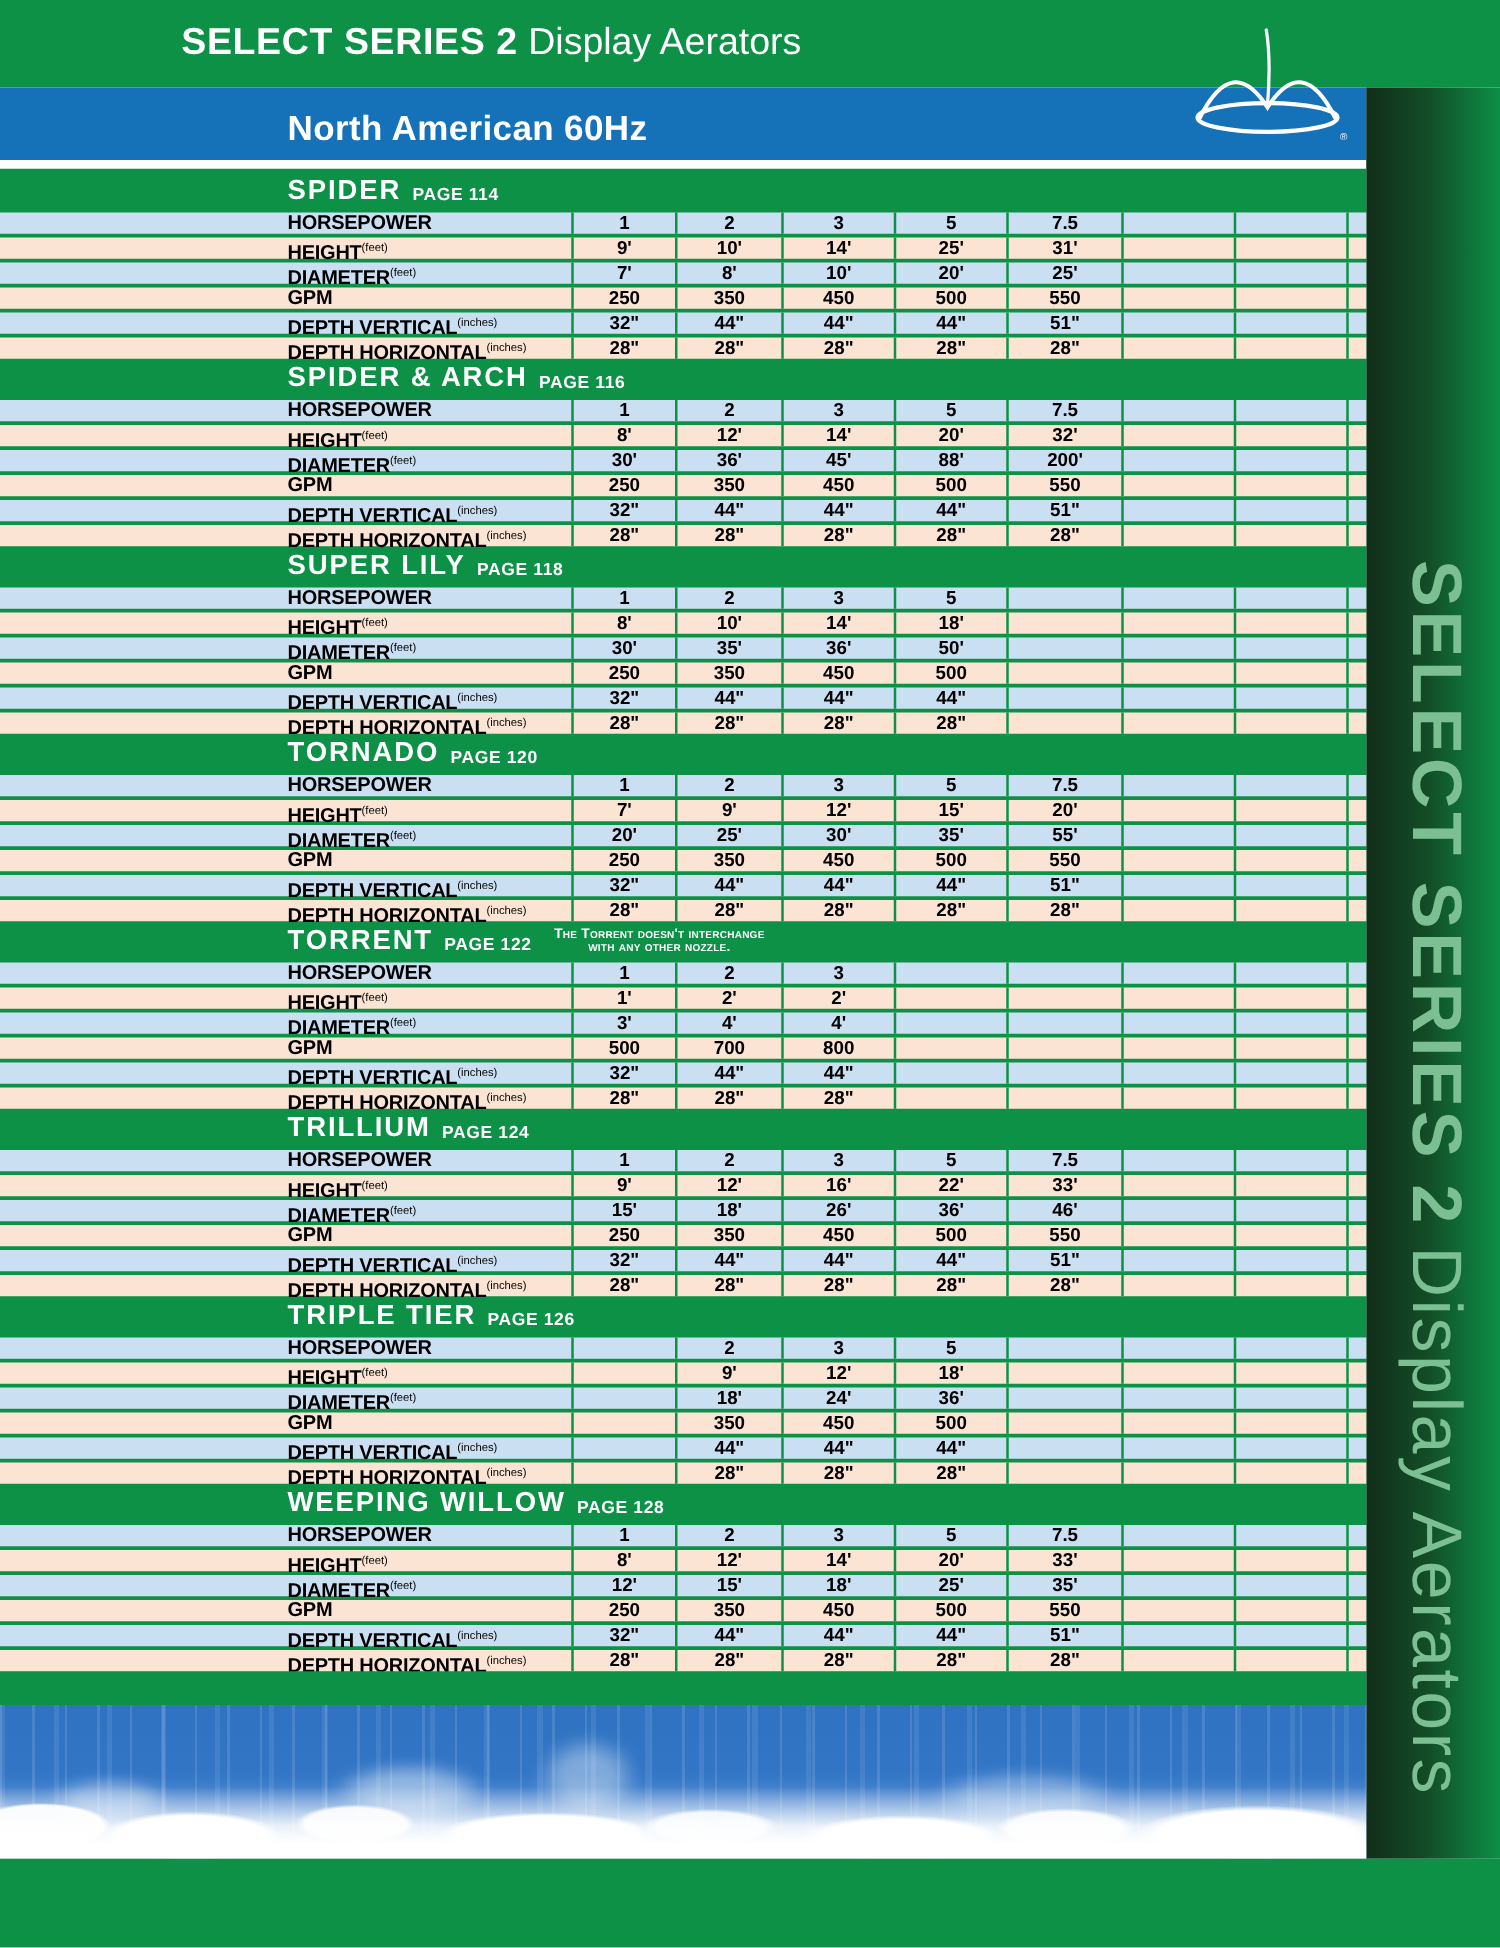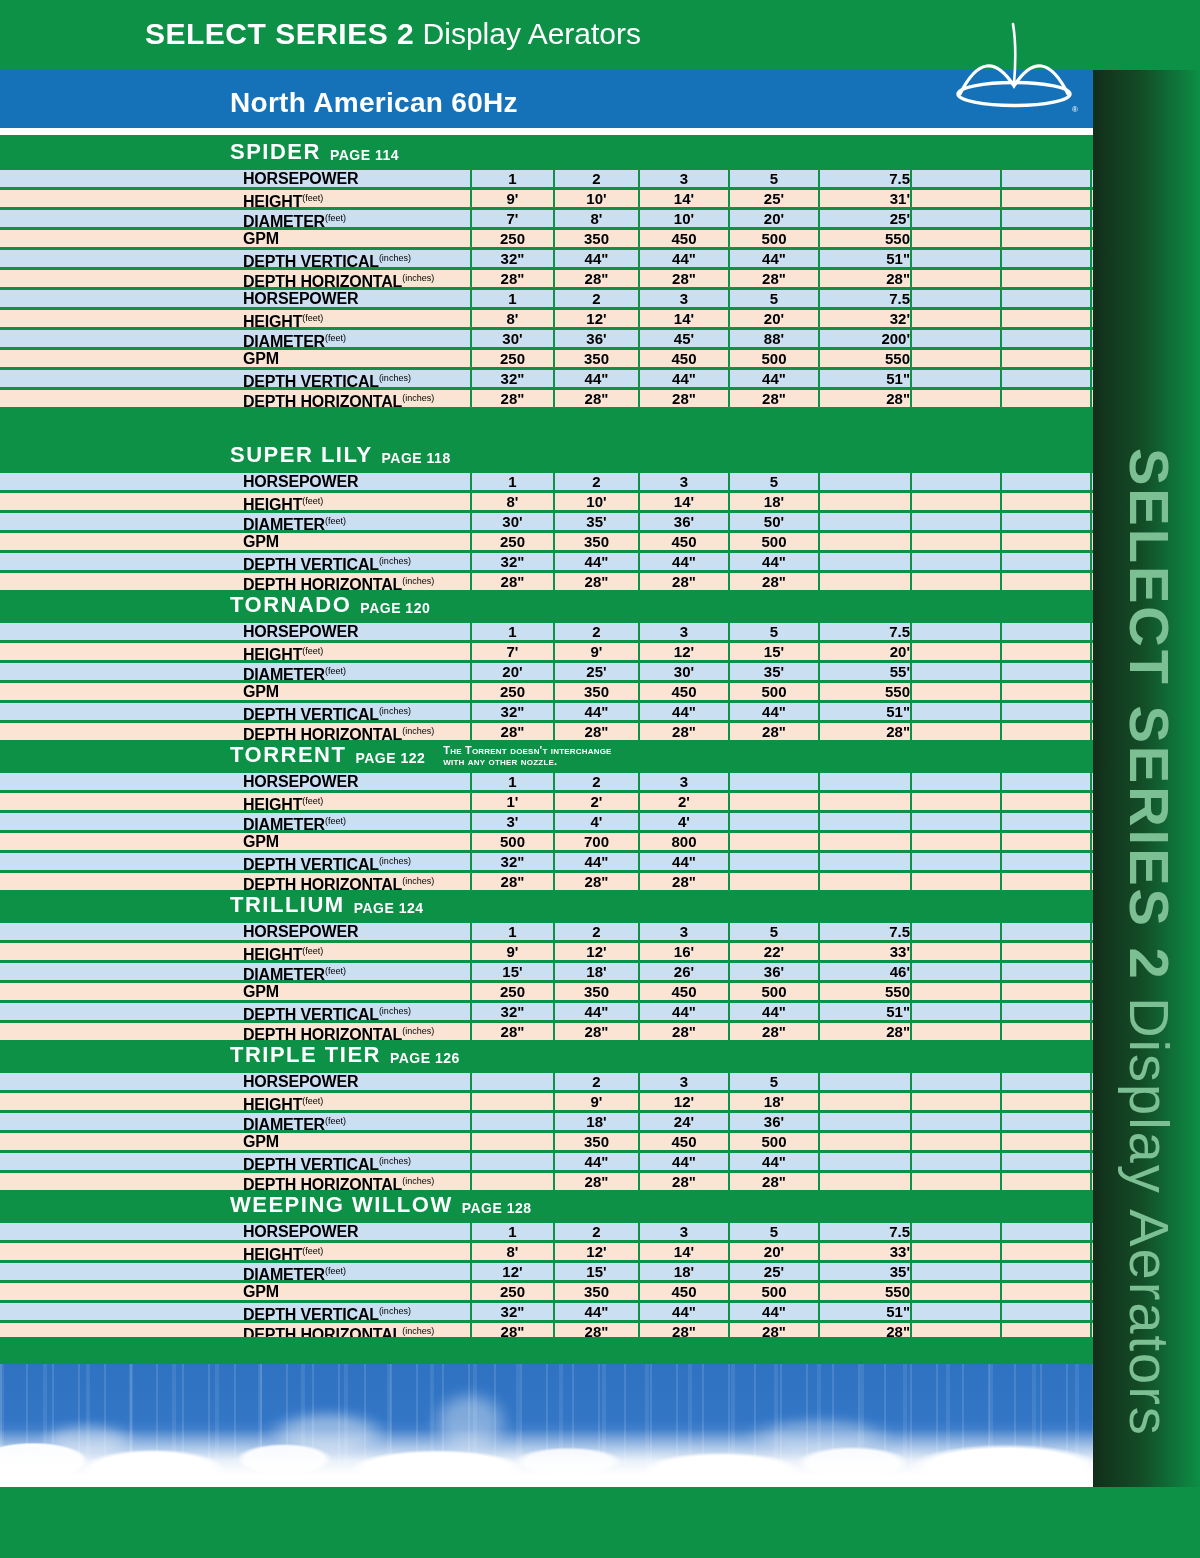--- a/index.html
+++ b/index.html
@@ -26,30 +26,30 @@
   .sidebar-bold { font-weight:bold; letter-spacing:3px; }
   .sidebar-light { font-weight:normal; letter-spacing:2px; }
 
   
   .sections { position:absolute; top:135px; left:0; width:1093px; padding-top:2px; background:#0C9147; }
   .section { height:150px; }
   .section-header { height:30px; display:flex; align-items:center; padding-left:230px; color:#fff; }
   .section-name { font-size:22px; font-weight:bold; letter-spacing:1.5px; }
   .section-page { font-size:14px; font-weight:bold; margin-left:9px; margin-top:5px; letter-spacing:.5px; }
   .section-note { margin-left:18px; margin-top:2px; font-size:11px; line-height:11px; font-weight:bold;
-                  font-variant:small-caps; letter-spacing:.2px; display:inline-block; }
+                  font-variant:small-caps; letter-spacing:.2px; display:inline-block;text-align:center; }
   .section-note span { display:block; }
 
   .spec-row { display:flex; height:17px; line-height:17px; margin-top:3px; color:#000; font-weight:bold; }
   .row-blue { background:#CBDFF3; }
   .row-pink { background:#FBE4D3; }
-  .cell-label { width:457px; padding-left:230px; font-size:16px; letter-spacing:-0.2px; white-space:nowrap;margin-left:13px; }
+  .cell-label { width:457px; padding-left:230px; font-size:16px; letter-spacing:-0.2px; white-space:nowrap; }
   .row-unit { font-size:9px; font-weight:normal; letter-spacing:0; }
   .cell-val { border-left:2px solid #0C9147; text-align:center; font-size:15px; }
-  .c0{width:83px;} .c1{width:85px;} .c2{width:90px;} .c3{width:90px;} .c4{width:92px;text-align:right;} .c5{width:90px;} .c6{width:90px;}
+  .c0{width:83px;} .c1{width:85px;} .c2{width:90px;} .c3{width:90px;} .c4{width:92px;} .c5{width:90px;} .c6{width:90px;}
   .cell-edge { flex:1; border-left:2px solid #0C9147; }
 
   
   .green-band { position:absolute; top:1337px; left:0; width:1093px; height:27px; background:#0C9147; }
   .water-photo { position:absolute; top:1364px; left:0; width:1093px; height:123px; overflow:hidden;
     background:
       repeating-linear-gradient(90deg, rgba(255,255,255,0.12) 0 2px, rgba(255,255,255,0) 2px 26px),
       repeating-linear-gradient(90deg, rgba(220,235,252,0.10) 0 4px, rgba(255,255,255,0) 4px 43px),
       linear-gradient(180deg,#2E72C1 0%,#3376C6 45%,#5E93D4 72%,#8FB3E2 88%,#BACFEE 100%);
   }
@@ -171,20 +171,24 @@
           <div class="cell-val c1">28"</div>
           <div class="cell-val c2">28"</div>
           <div class="cell-val c3">28"</div>
           <div class="cell-val c4">28"</div>
           <div class="cell-val c5"></div>
           <div class="cell-val c6"></div>
           <div class="cell-edge"></div>
         </div>
       </div>
       <div class="section">
+        <div class="section-header">
+          <span class="section-name">SPIDER &amp; ARCH</span>
+          <span class="section-page">PAGE 116</span>
+        </div>
         <div class="spec-row row-blue">
           <div class="cell-label"><span>HORSEPOWER</span></div>
           <div class="cell-val c0">1</div>
           <div class="cell-val c1">2</div>
           <div class="cell-val c2">3</div>
           <div class="cell-val c3">5</div>
           <div class="cell-val c4">7.5</div>
           <div class="cell-val c5"></div>
           <div class="cell-val c6"></div>
           <div class="cell-edge"></div>

